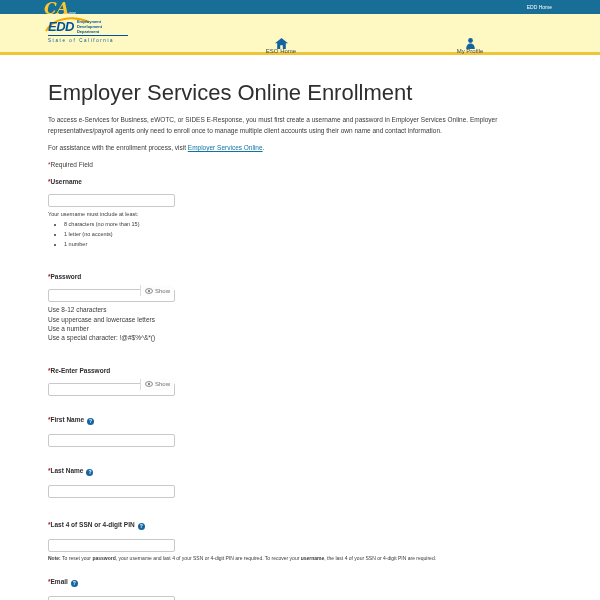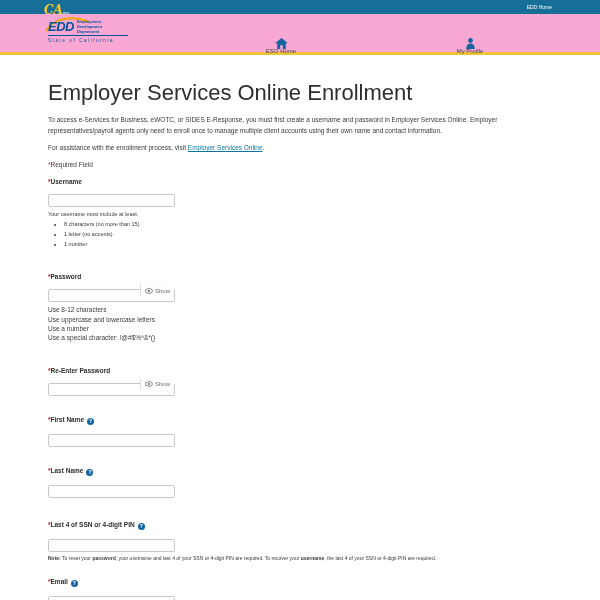--- a/index.html
+++ b/index.html
@@ -4,28 +4,28 @@
 <style>
   * { margin:0; padding:0; box-sizing:border-box; }
   html,body { width:600px; height:600px; overflow:hidden; background:#fff;
     font-family:"Liberation Sans", sans-serif; color:#3b3a39; }
 
   
   .topbar { position:absolute; top:0; left:0; width:600px; height:14px;
     background:#176e96; }
   .ca-logo { position:absolute; left:44px; top:0px; cursor:pointer; }
   .ca-logo .ca { font-family:"DejaVu Serif", serif; font-style:italic; font-weight:bold;
-    font-size:12px; color:#fdc82f; line-height:12px; }
+    font-size:16px; color:#fdc82f; line-height:12px; }
   .ca-logo .gov { font-size:4px; color:#ffffff; margin-left:-1px; }
   .topbar-link { position:absolute; right:48px; top:4px; font-size:5px; color:#ffffff;
     cursor:pointer; }
 
   
   .header { position:absolute; top:14px; left:0; width:600px; height:41px;
-    background:#f9a8d4; border-bottom:3px solid #efc437; }
+    background:#fef9c3; border-bottom:3px solid #efc437; }
   .edd-logo { position:absolute; left:48px; top:5px; width:80px; cursor:pointer; }
   .edd-top { display:flex; align-items:flex-end; position:relative; }
   .edd-swoosh { position:absolute; left:-3px; top:-4px; }
   .edd-acronym { font-size:13px; font-weight:bold; font-style:italic; color:#00529b;
     letter-spacing:-0.5px; line-height:14px; }
   .edd-lines { margin-left:3px; }
   .edd-lines div { font-size:4px; font-weight:bold; color:#00529b; line-height:1.25; }
   .edd-rule { border-top:1px solid #00529b; margin-top:1px; width:80px; }
   .edd-state { font-size:4.5px; color:#00529b; letter-spacing:1.6px; margin-top:1.5px; }
 

